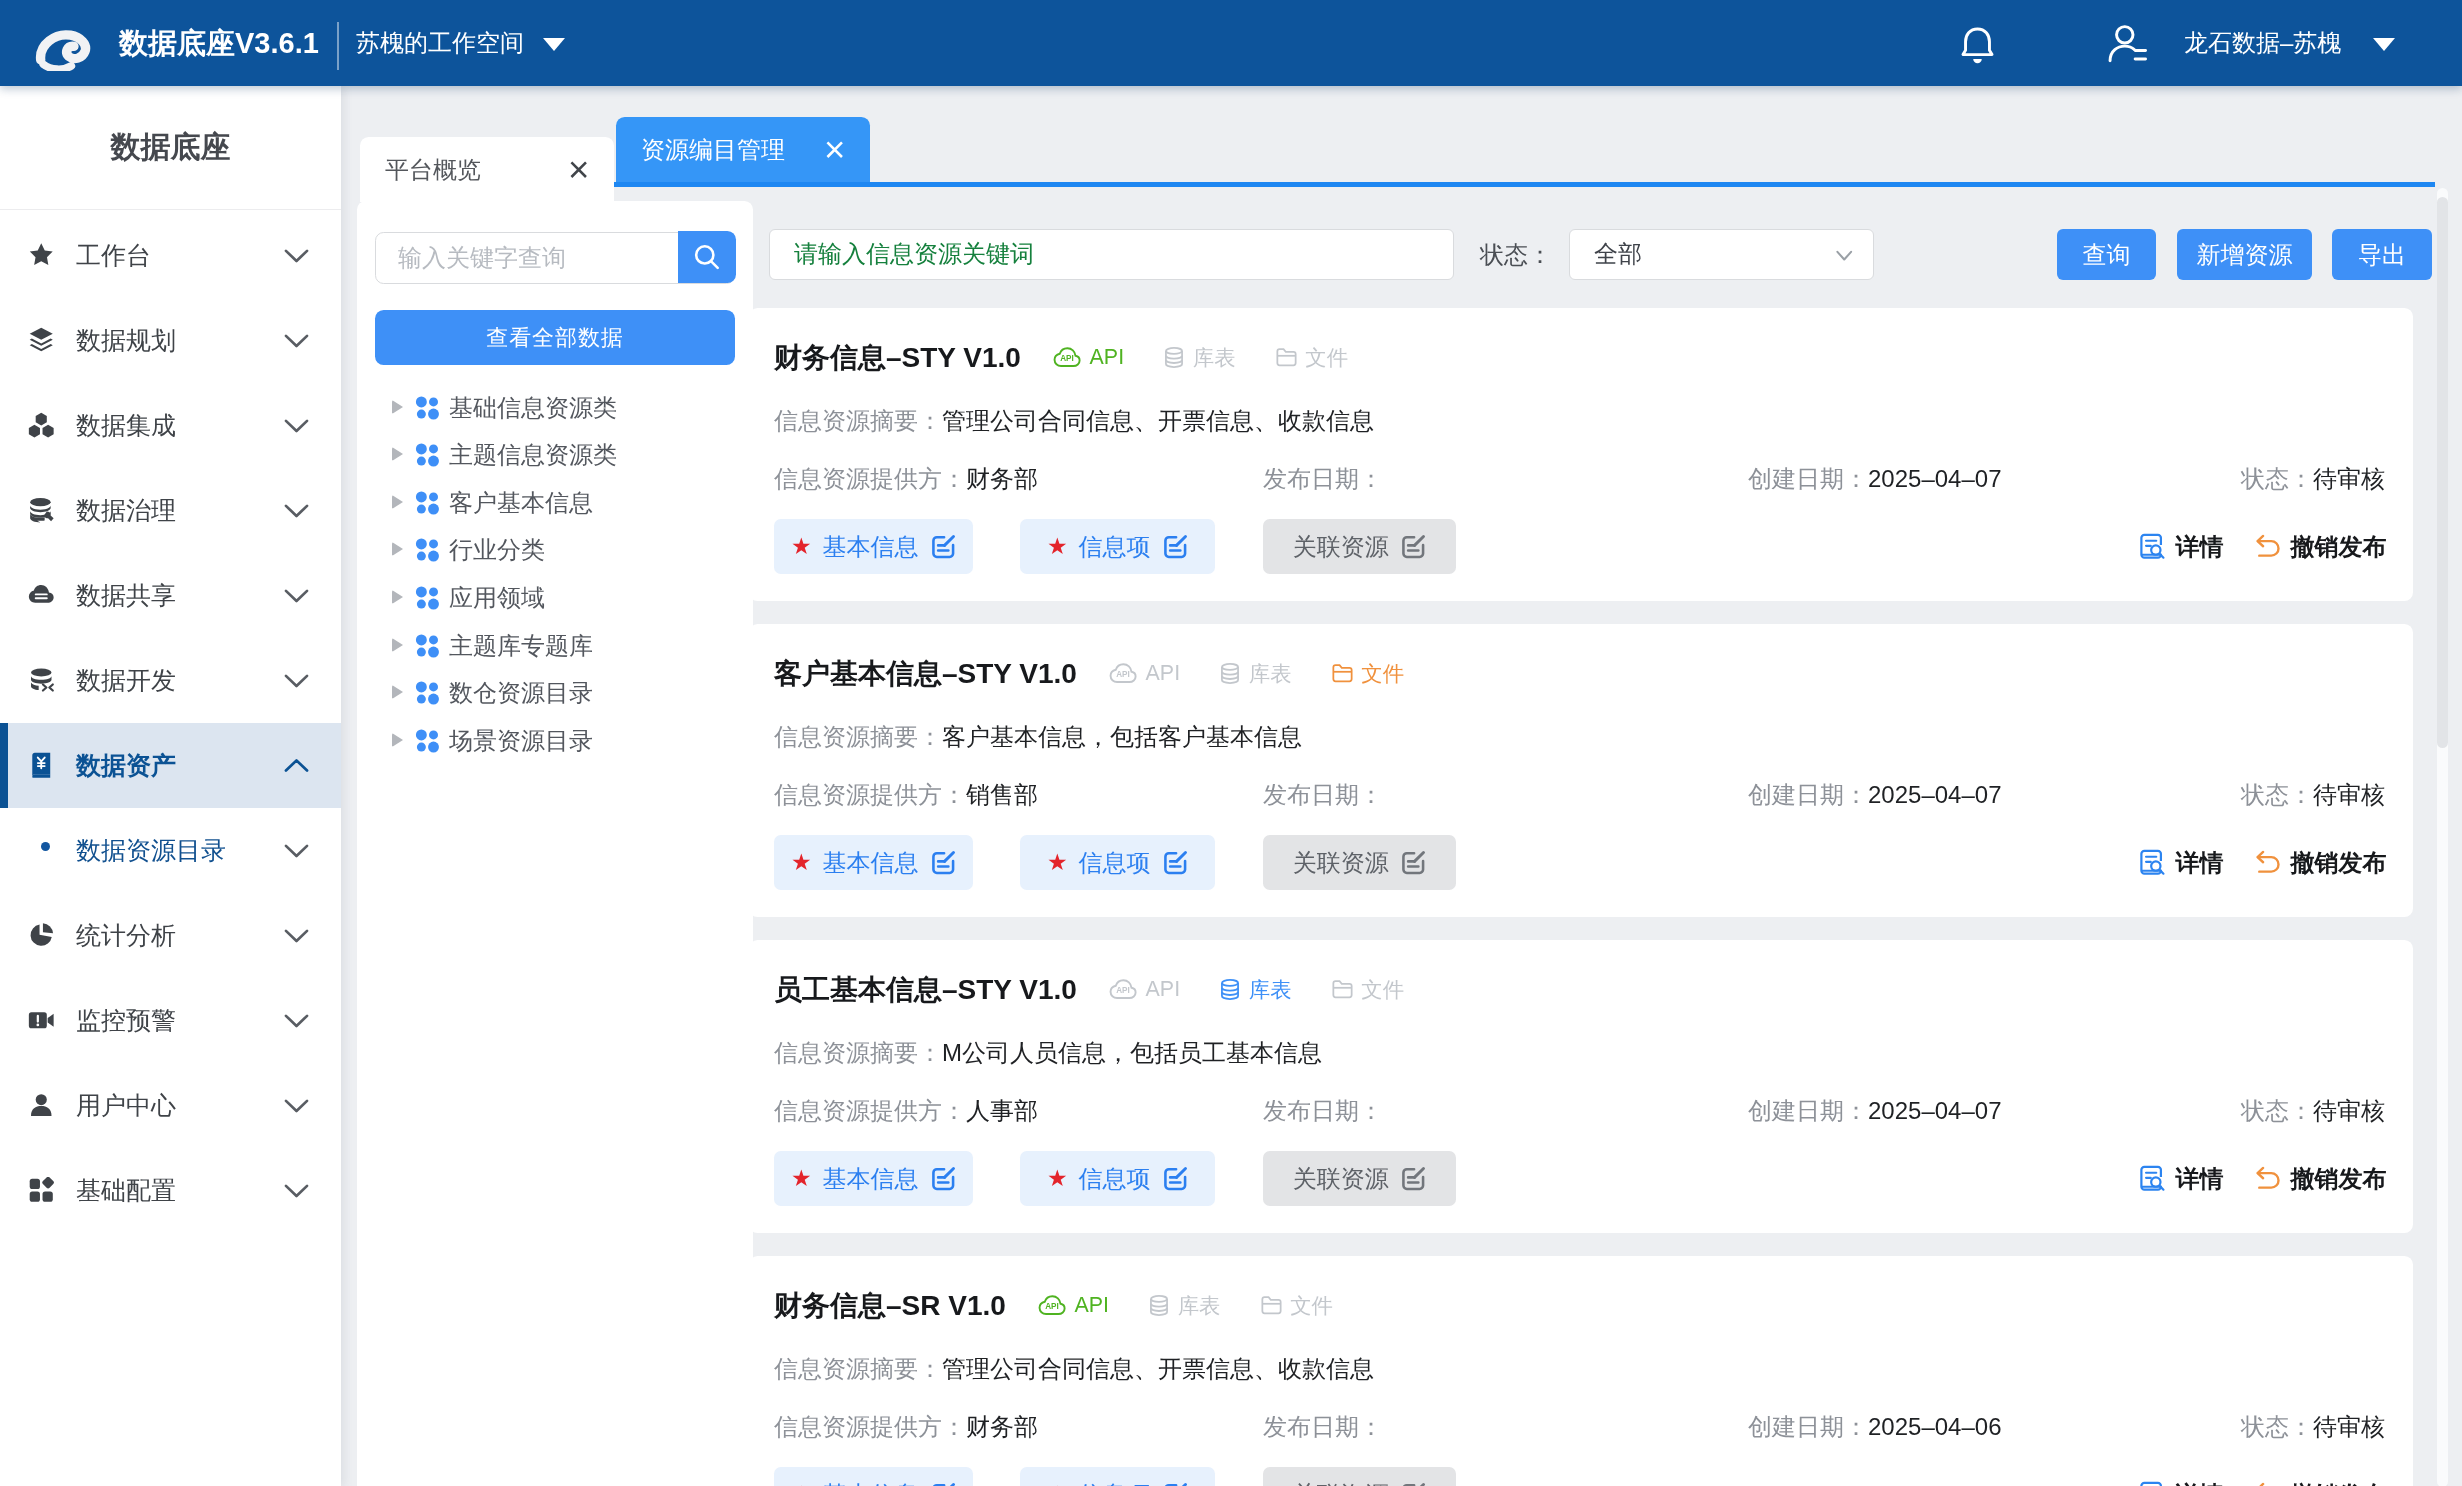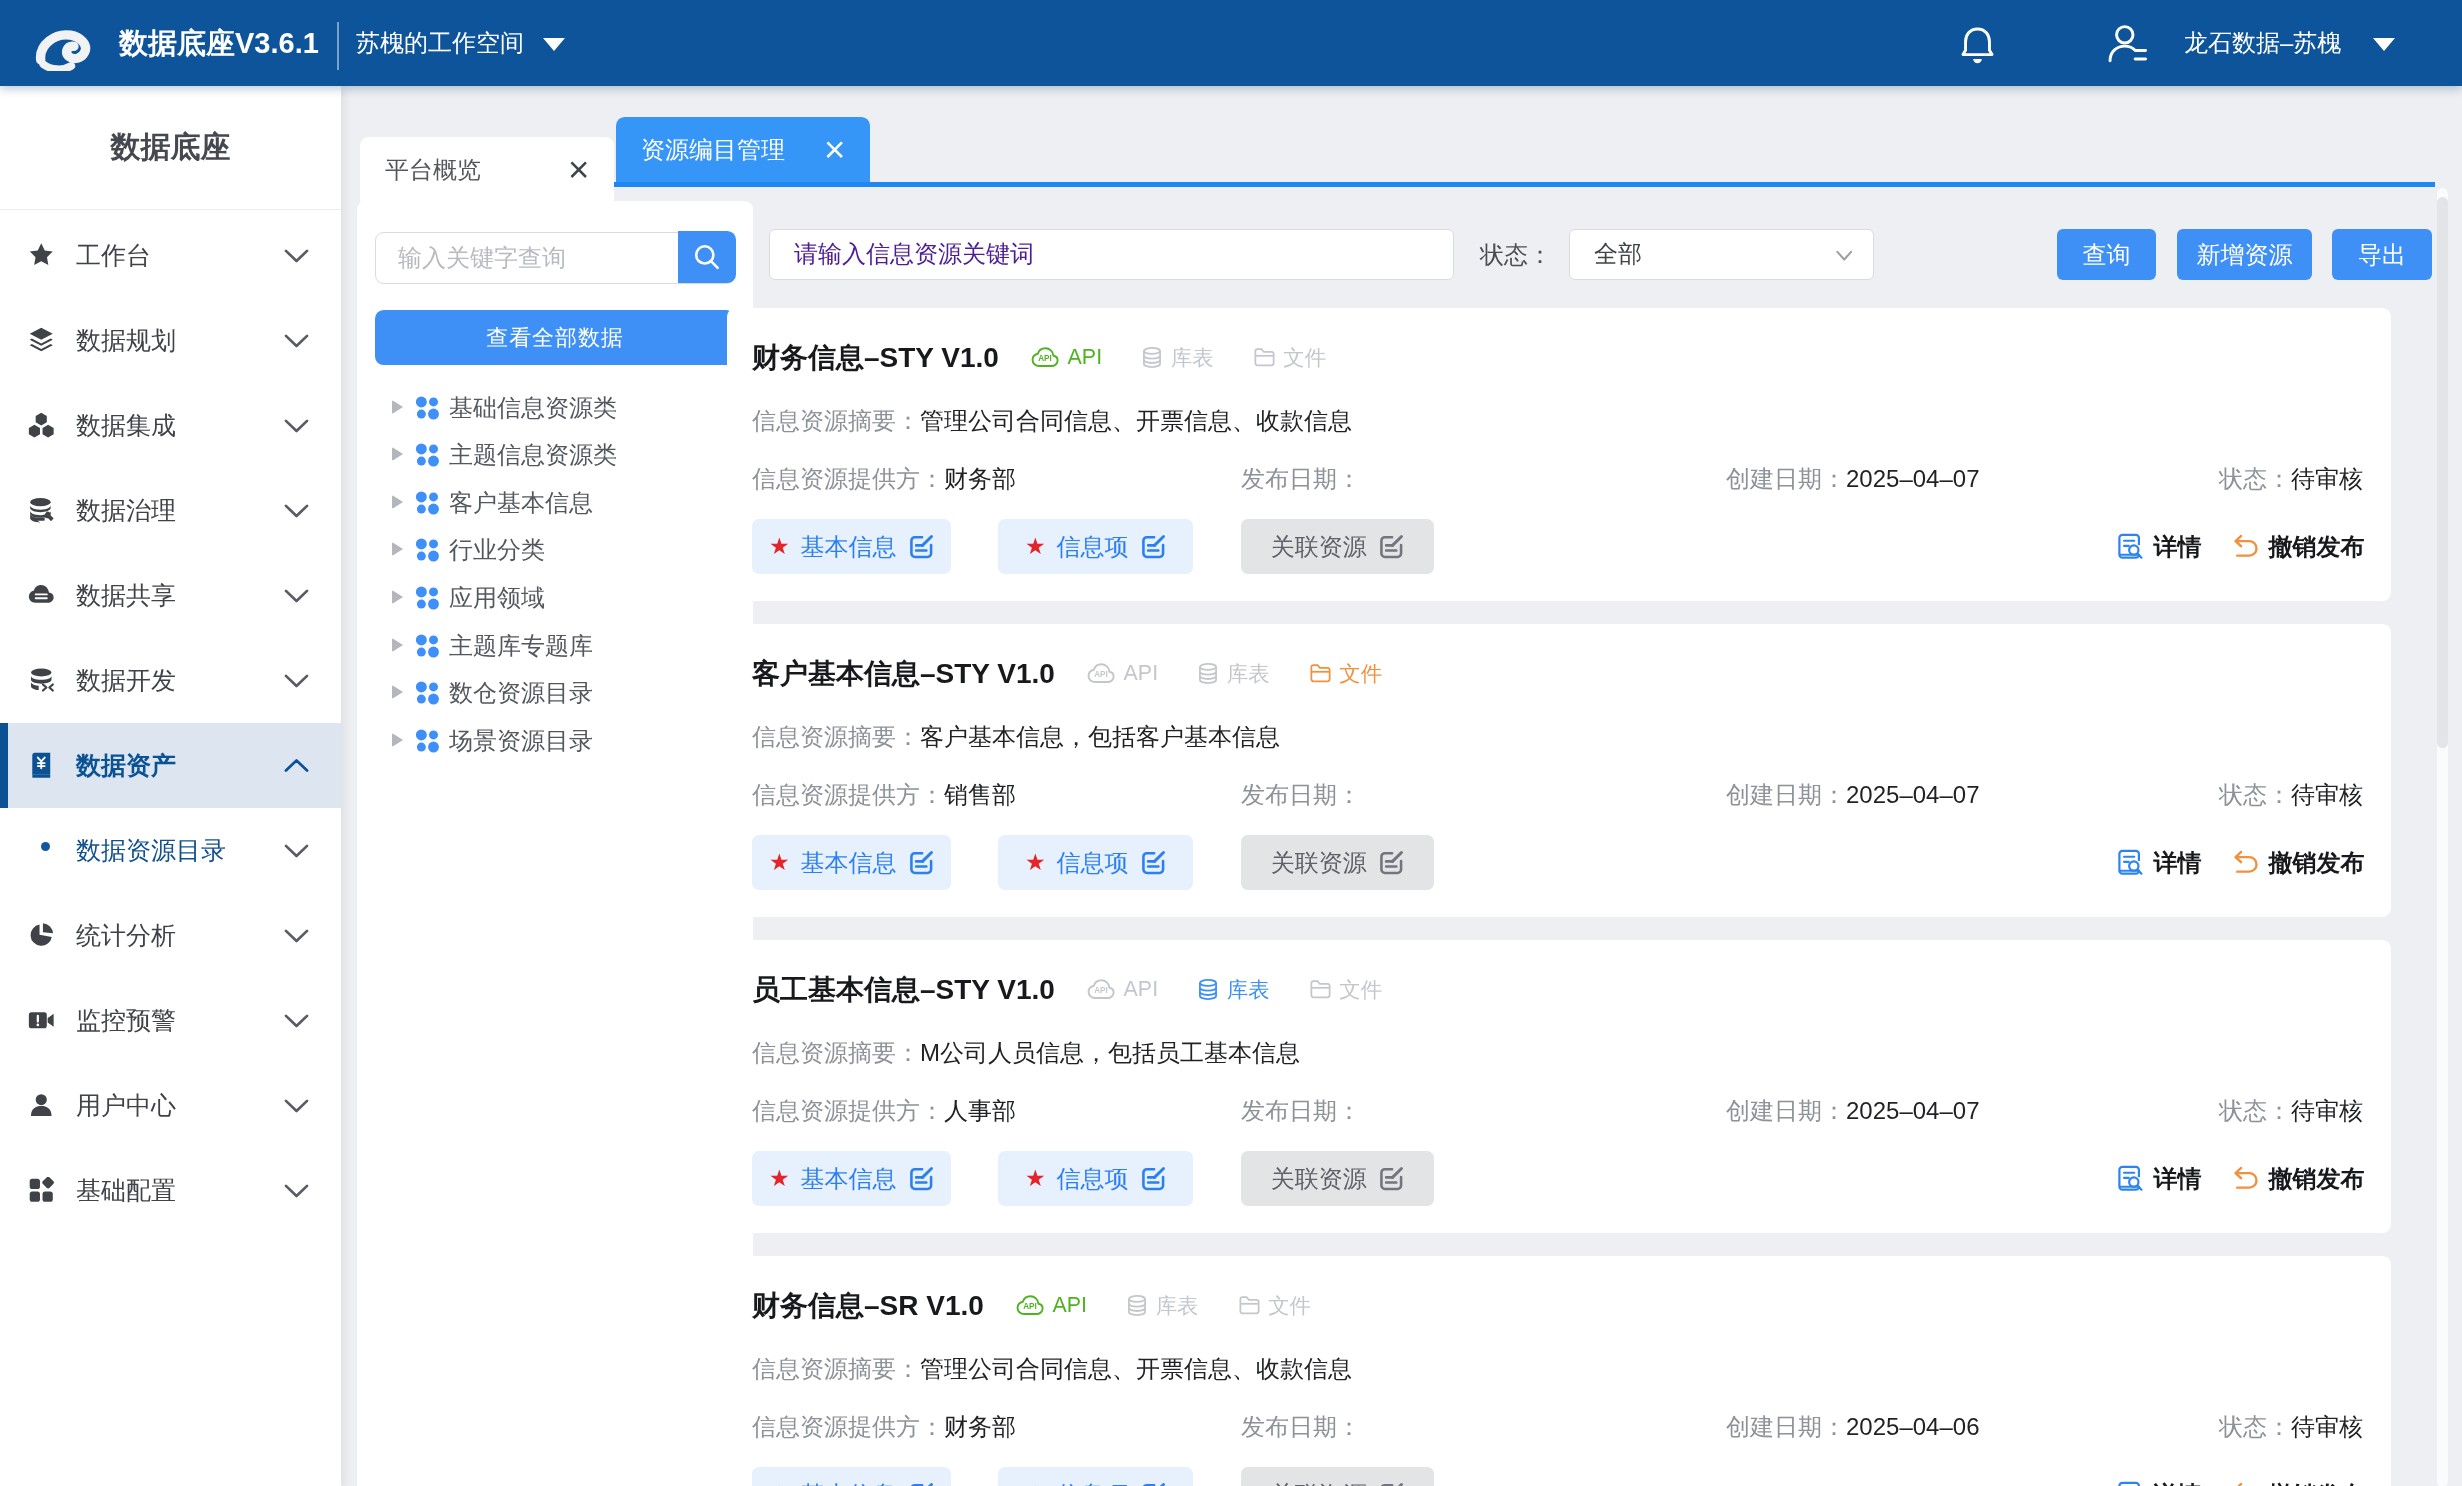--- a/index.html
+++ b/index.html
@@ -34,27 +34,27 @@
 .tree{position:absolute;left:357px;top:201px;width:396px;height:1285px;background:#fff;border-radius:8.6px 8.6px 0 0;z-index:5;}
 .tsearch{position:absolute;left:18px;top:31px;width:360px;height:52px;border:1.7px solid #d9dbde;border-radius:8.6px;background:#fff;}
 .tsearch .ph{position:absolute;left:22px;top:0;height:49px;line-height:49px;color:#b7bbc1;font-size:24px;}
 .tsbtn{position:absolute;right:-1.7px;top:-1.7px;width:58px;height:52px;background:#3e90f7;border-radius:0 8.6px 8.6px 0;display:flex;align-items:center;justify-content:center;}
 .tallbtn{position:absolute;left:18px;top:109px;width:360px;height:55px;background:#3e90f7;border-radius:8.6px;color:#fff;font-size:22px;font-weight:500;display:flex;align-items:center;justify-content:center;letter-spacing:0.9px;}
 .trow{position:absolute;left:0;height:38px;display:flex;align-items:center;color:#53575e;font-size:24px;}
 .tcaret{position:absolute;left:35px;width:0;height:0;border-top:7.7px solid transparent;border-bottom:7.7px solid transparent;border-left:11px solid #b3b6bb;border-radius:1.7px;}
 .ticon{position:absolute;left:57px;width:26px;height:26px;}
 .ttext{position:absolute;left:92px;white-space:nowrap;}
 
-.input1{position:absolute;left:769px;top:229px;width:685px;height:51px;background:#fff;border:1.7px solid #d9dbde;border-radius:6px;line-height:48px;padding-left:24px;color:#4c1d95;font-size:24px;z-index:5;}
+.input1{position:absolute;left:769px;top:229px;width:685px;height:51px;background:#fff;border:1.7px solid #d9dbde;border-radius:6px;line-height:48px;padding-left:24px;color:#15803d;font-size:24px;z-index:5;}
 .stlabel{position:absolute;left:1480px;top:229px;height:51px;line-height:51px;font-size:24px;color:#4a4e54;z-index:5;}
 .select{position:absolute;left:1569px;top:229px;width:305px;height:51px;background:#fff;border:1.7px solid #d9dbde;border-radius:6px;line-height:48px;padding-left:24px;color:#3f434a;font-size:24px;z-index:5;}
 .selch{position:absolute;right:19px;top:14.6px;width:20.5px;height:20.5px;}
 .bbtn{position:absolute;top:229px;height:51px;background:#3e90f7;border-radius:6px;color:#fff;font-size:24px;display:flex;align-items:center;justify-content:center;z-index:5;}
 
-.card{position:absolute;left:727px;width:1664px;height:293px;background:#fff;border-radius:8.6px;z-index:5;}
+.card{position:absolute;left:749px;width:1664px;height:293px;background:#fff;border-radius:8.6px;z-index:5;}
 .trow-title{position:absolute;left:25px;top:30px;height:39px;display:flex;align-items:center;}
 .ct{font-size:28px;font-weight:bold;color:#17191c;white-space:nowrap;}
 .badge{display:flex;align-items:center;font-size:21.4px;margin-left:39px;white-space:nowrap;justify-content:center;}
 .ct + .badge{margin-left:31px;}
 .badge svg{margin-right:7.7px;}
 .bg-green{color:#4fb321;}
 .bg-blue{color:#3e90f7;}
 .bg-orange{color:#f0913d;}
 .bg-off{color:#c3c7cc;}
 .crow1{position:absolute;left:25px;top:96px;height:34px;line-height:34px;font-size:24px;color:#8d9198;white-space:nowrap;}

